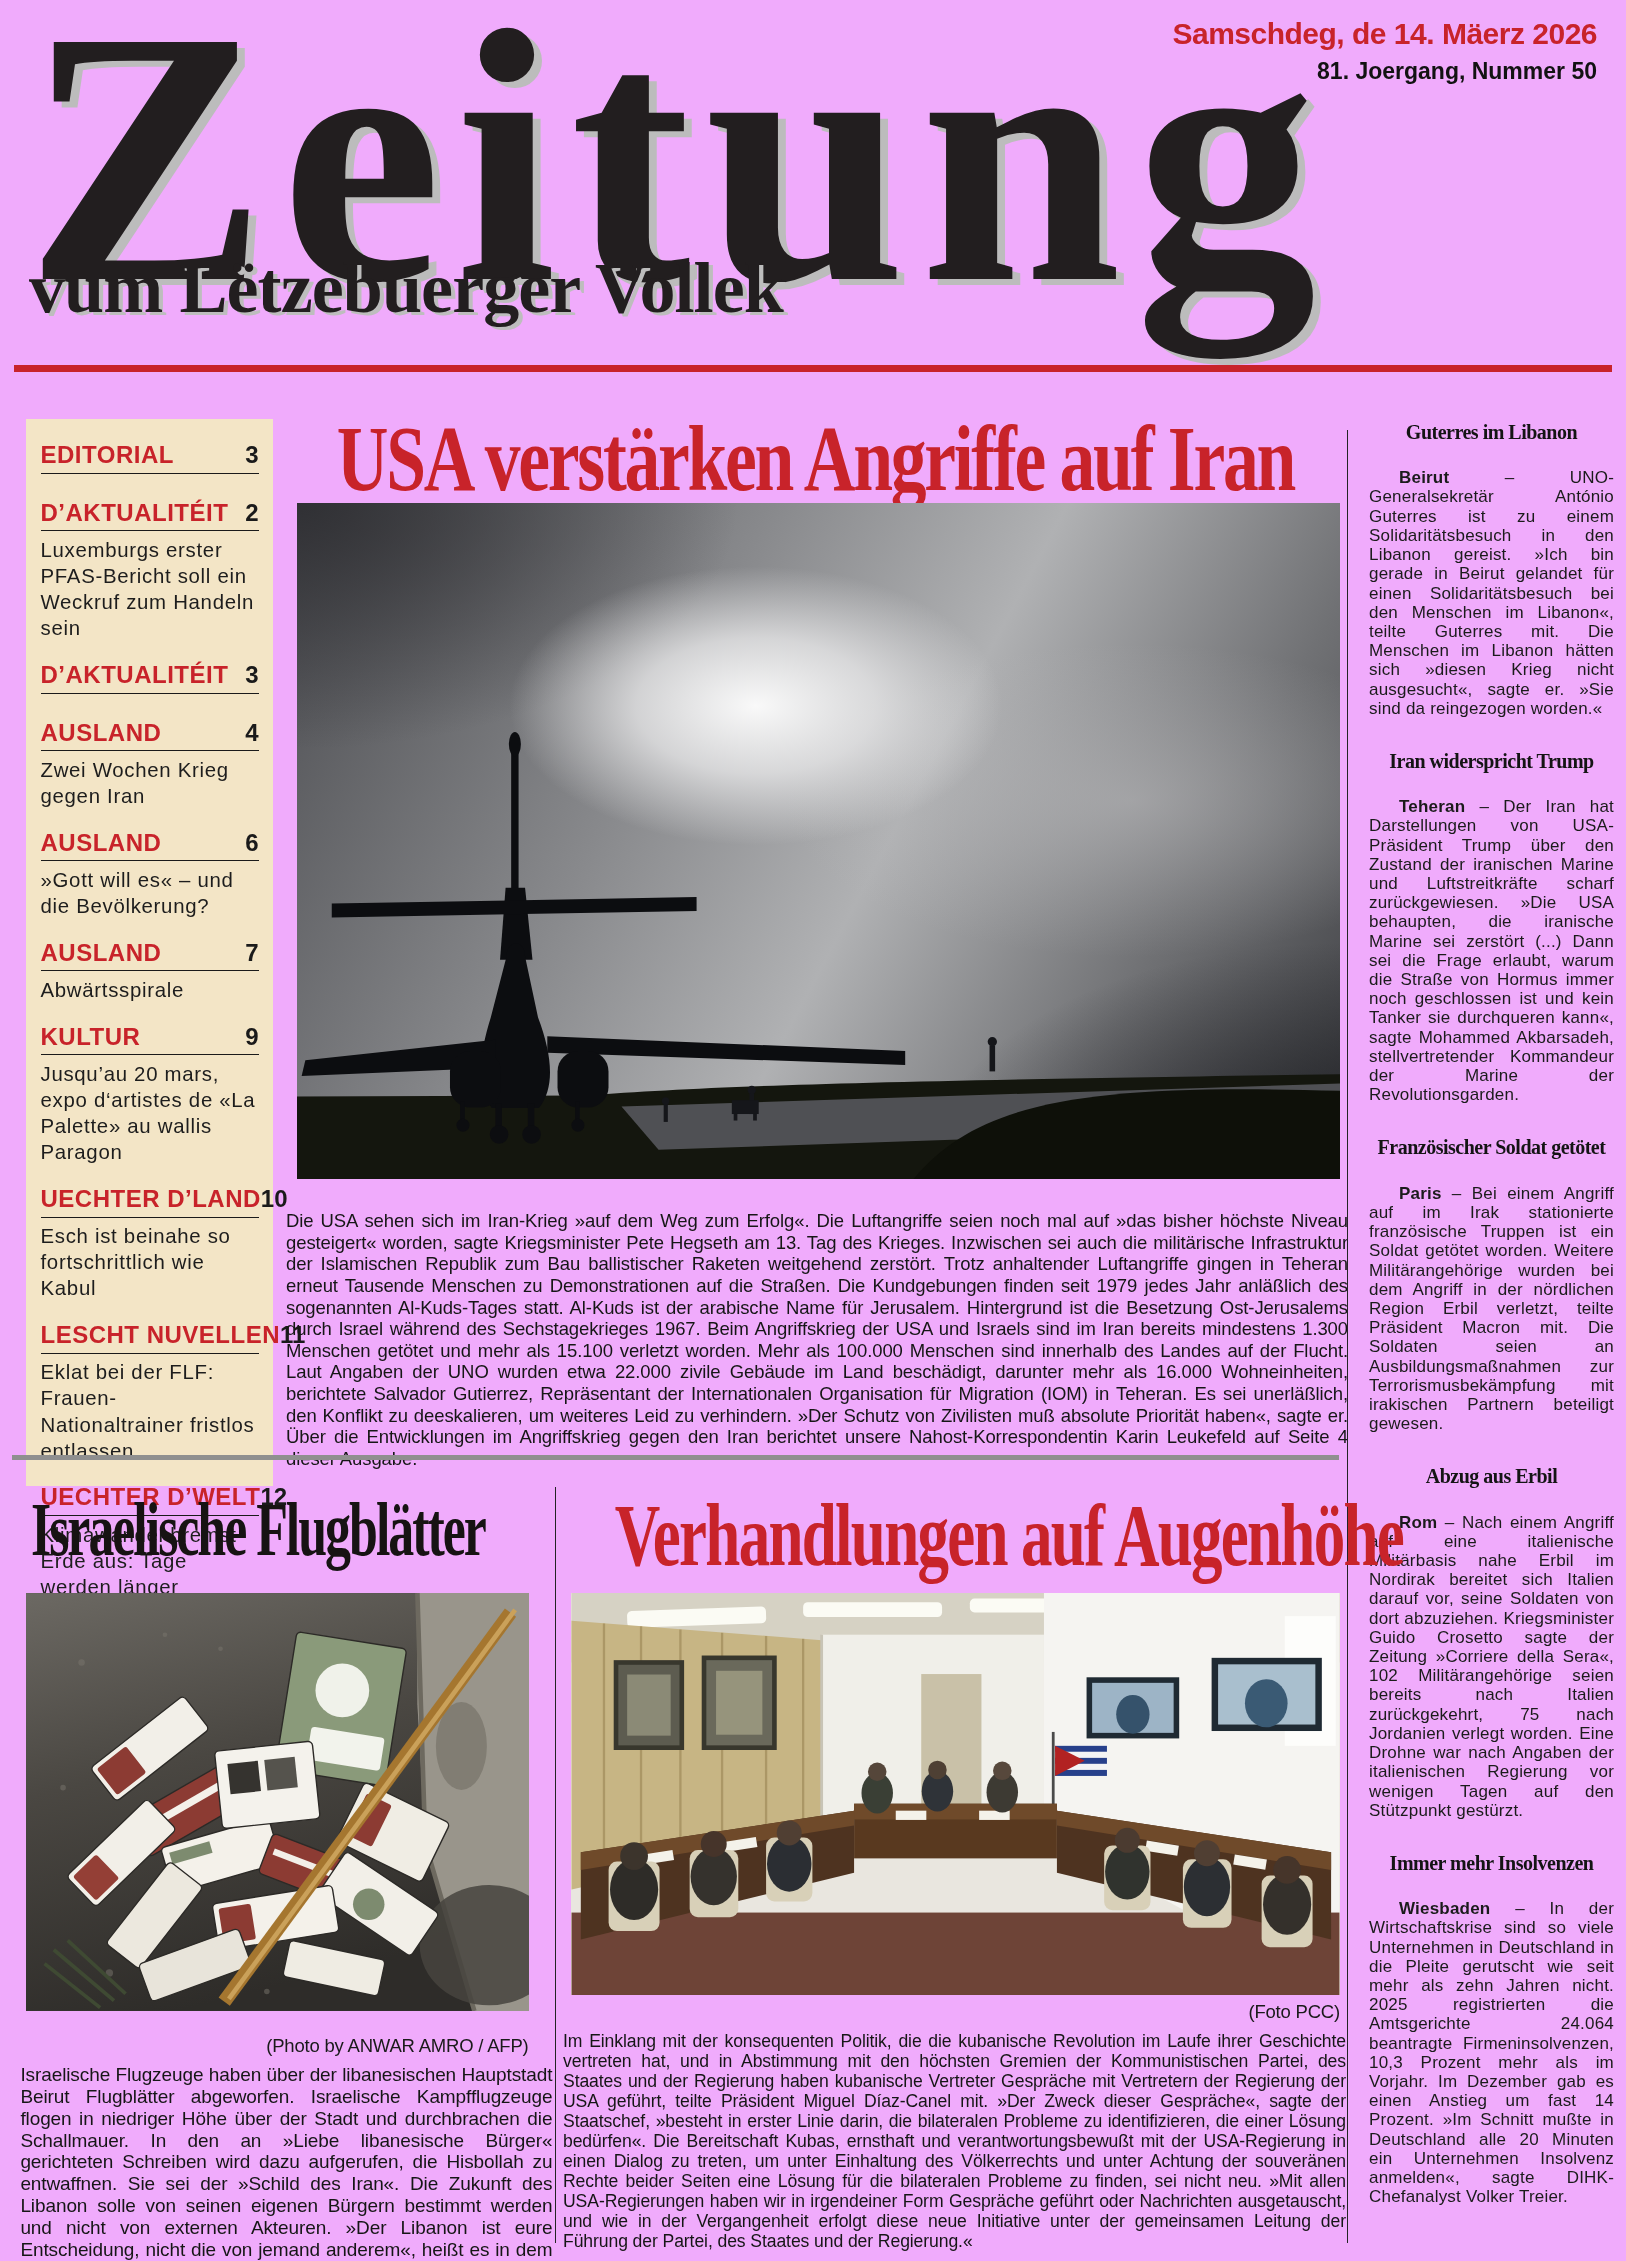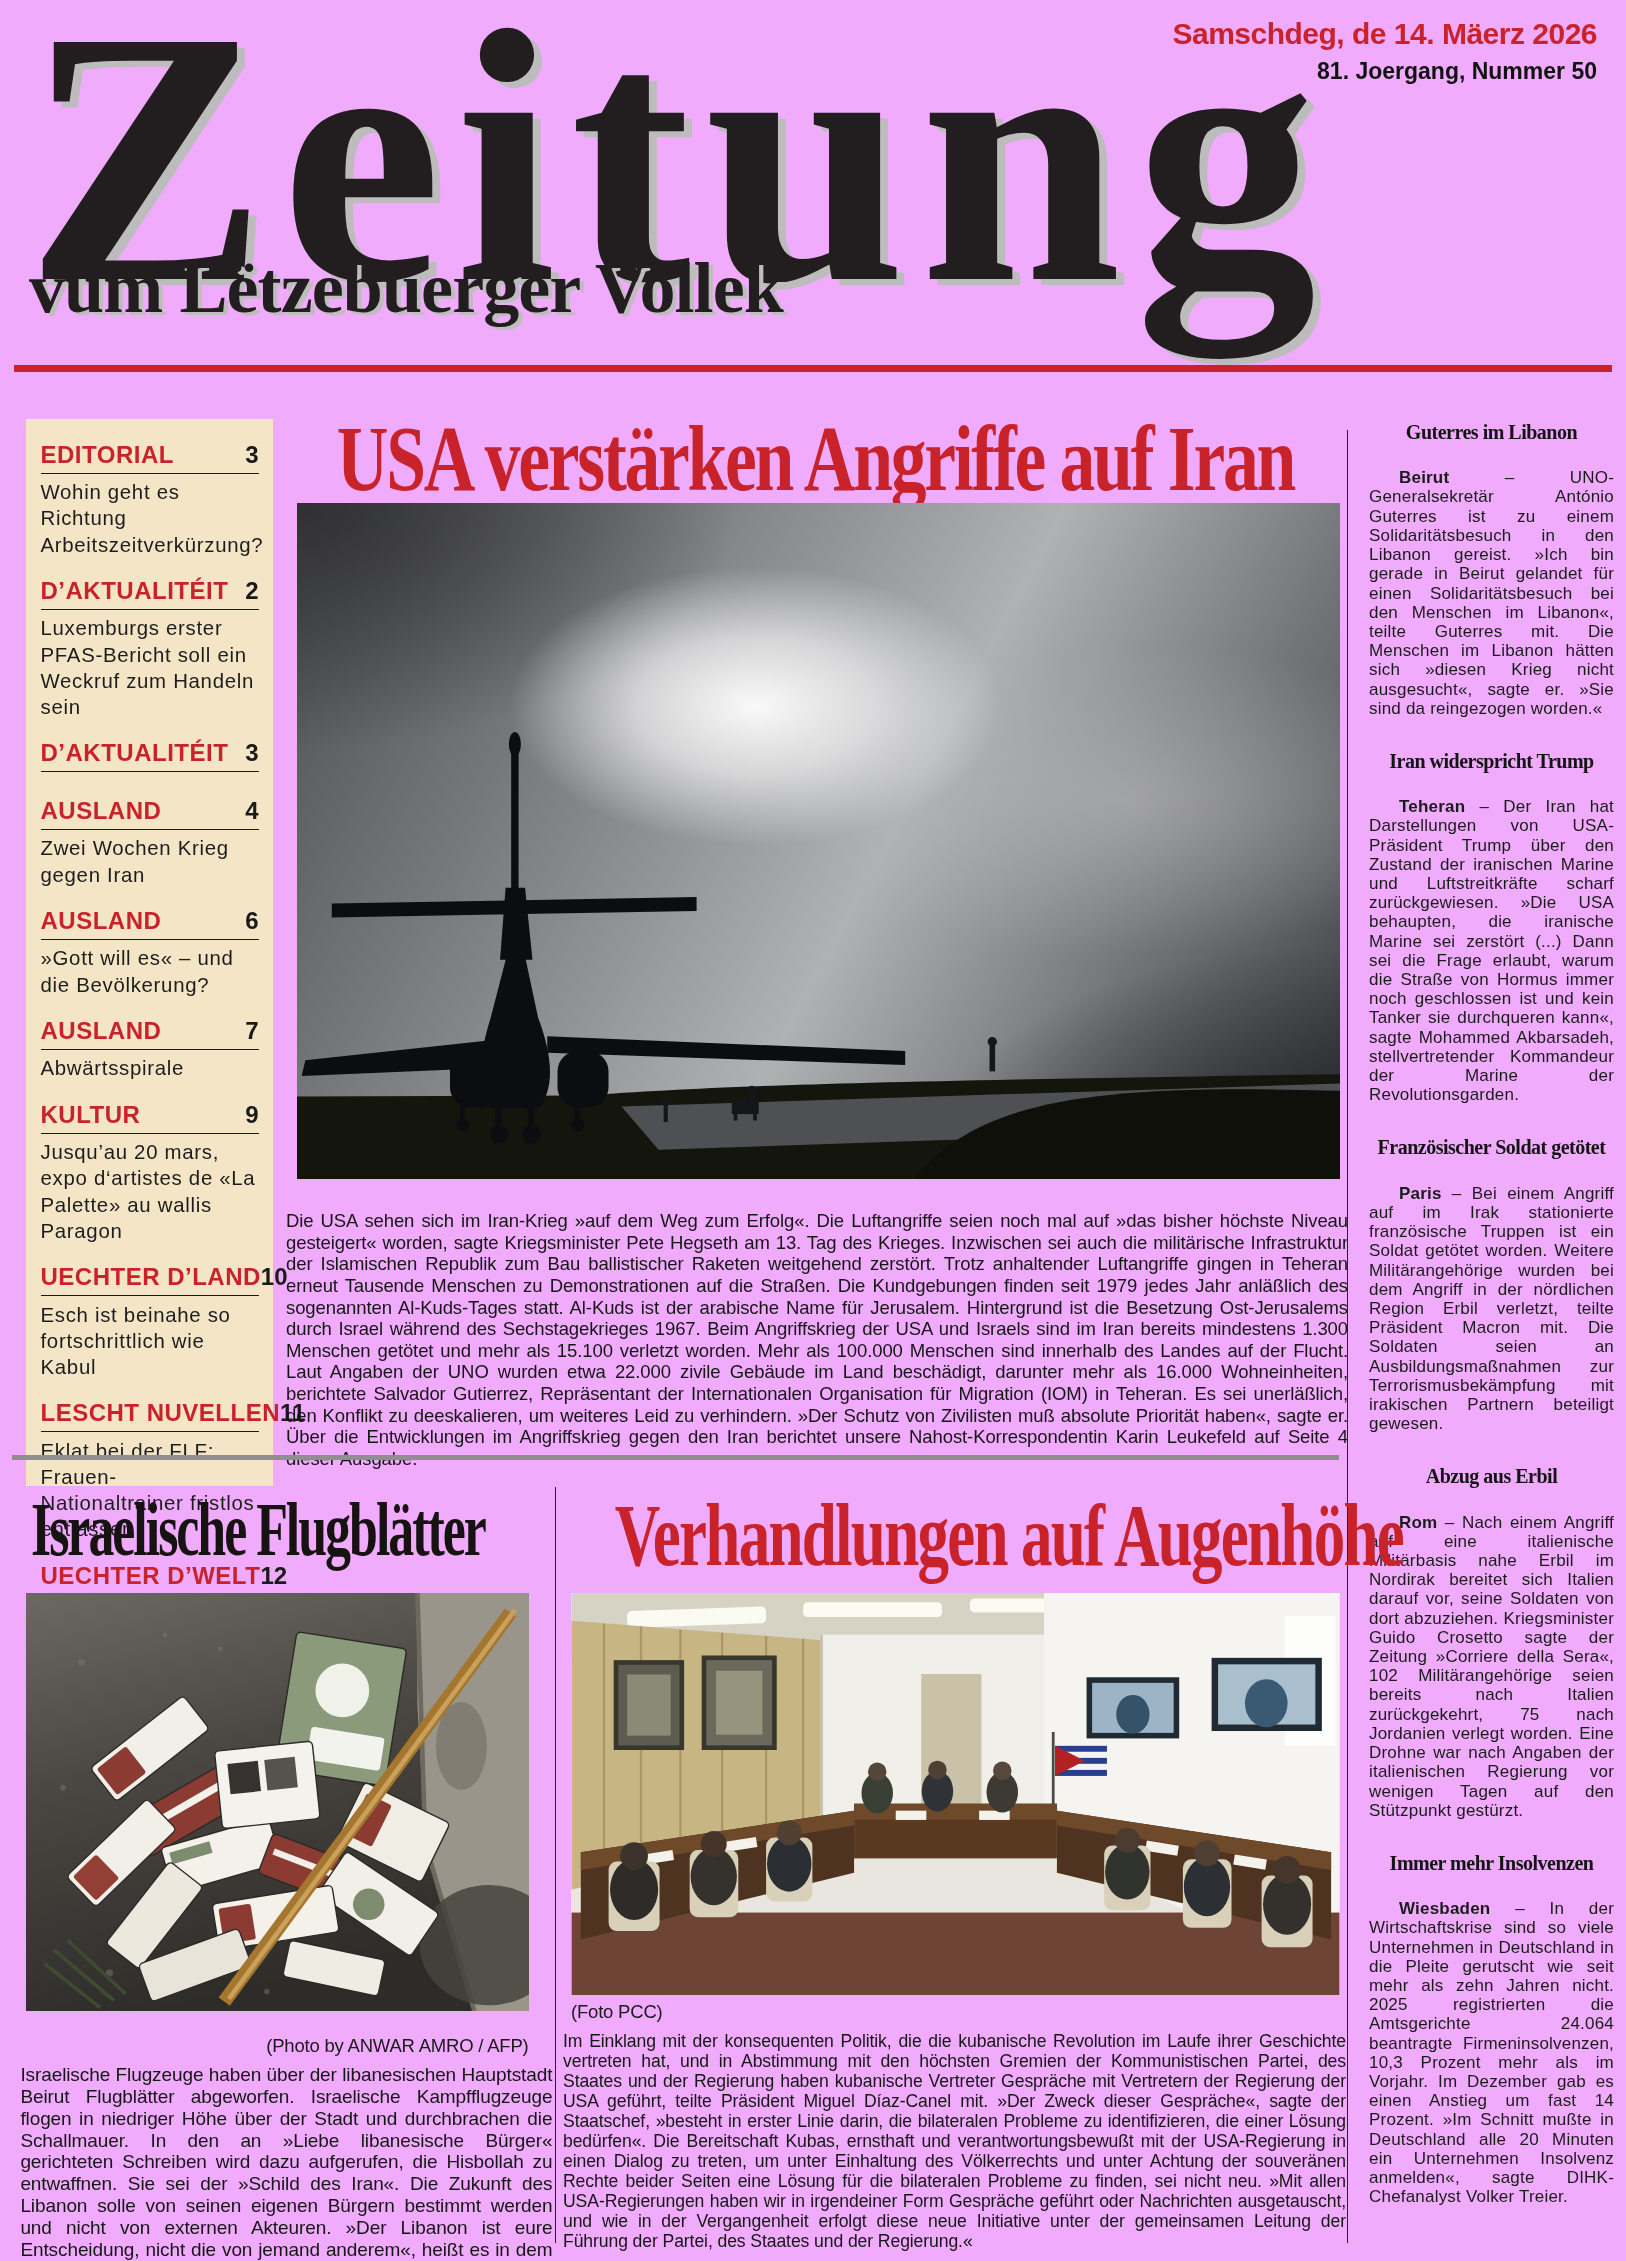--- a/index.html
+++ b/index.html
@@ -61,21 +61,21 @@
   .bl-photo{position:absolute;left:25.5px;top:1593px;width:503px;height:418px;overflow:hidden;background:#4a4742;}
   .bl-credit{position:absolute;left:25.5px;top:2035px;width:503px;text-align:right;font-size:18.5px;}
   .bl-body{position:absolute;left:20.4px;top:2064px;width:532px;font-size:19px;line-height:1.15;
            text-align:justify;letter-spacing:-0.1px;}
 
   
   .bc-headline{position:absolute;left:571px;top:1491px;width:769px;text-align:center;color:#c8232a;}
   .bc-headline .scale{display:inline-block;font-weight:bold;font-size:70px;letter-spacing:-1.9px;
       transform:scale(0.9,1.27);transform-origin:center top;white-space:nowrap;line-height:1;}
   .bc-photo{position:absolute;left:571px;top:1593px;width:769px;height:402px;overflow:hidden;background:#e9e6df;}
-  .bc-credit{position:absolute;left:571px;top:2001px;width:769px;font-size:18.5px;}
+  .bc-credit{position:absolute;left:571px;top:2001px;width:769px;text-align:right;font-size:18.5px;}
   .bc-body{position:absolute;left:563px;top:2031px;width:783px;font-size:17.6px;line-height:1.14;
            text-align:justify;letter-spacing:-0.1px;}
   .dl{font-weight:bold;}
 </style>
 </head>
 <body>
 
 <div class="page">
 
   <div class="date-line">Samschdeg, de 14. Mäerz 2026</div>
@@ -83,21 +83,20 @@
   <div class="masthead-title serif">Zeitung</div>
   <div class="masthead-sub serif">vum Lëtzebuerger Vollek</div>
   <div class="red-rule"></div>
 
   <div class="index">
     <div class="index-item">
       <div class="cat-row">
           <span class="cat">EDITORIAL</span>
           <span class="pageno">3</span>
         </div>
-      <div class="teaser">Wohin geht es Richtung Arbeitszeitverkürzung?</div>
     </div>
     <div class="index-item">
       <div class="cat-row">
           <span class="cat">D’AKTUALITÉIT</span>
           <span class="pageno">2</span>
         </div>
       <div class="teaser">Luxemburgs erster PFAS-Bericht soll ein Weckruf zum Handeln sein</div>
     </div>
     <div class="index-item">
       <div class="cat-row">

